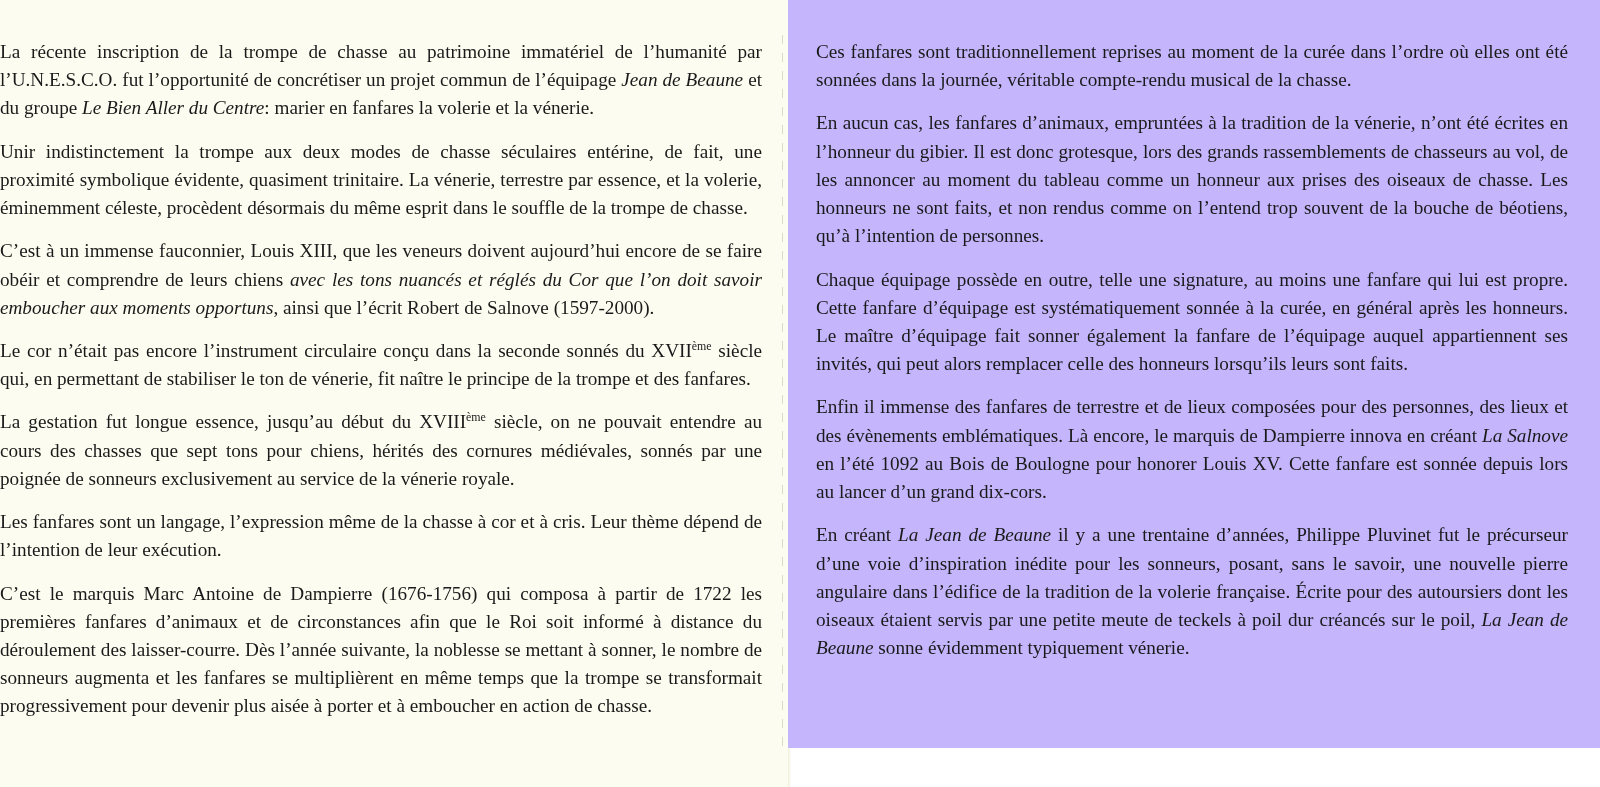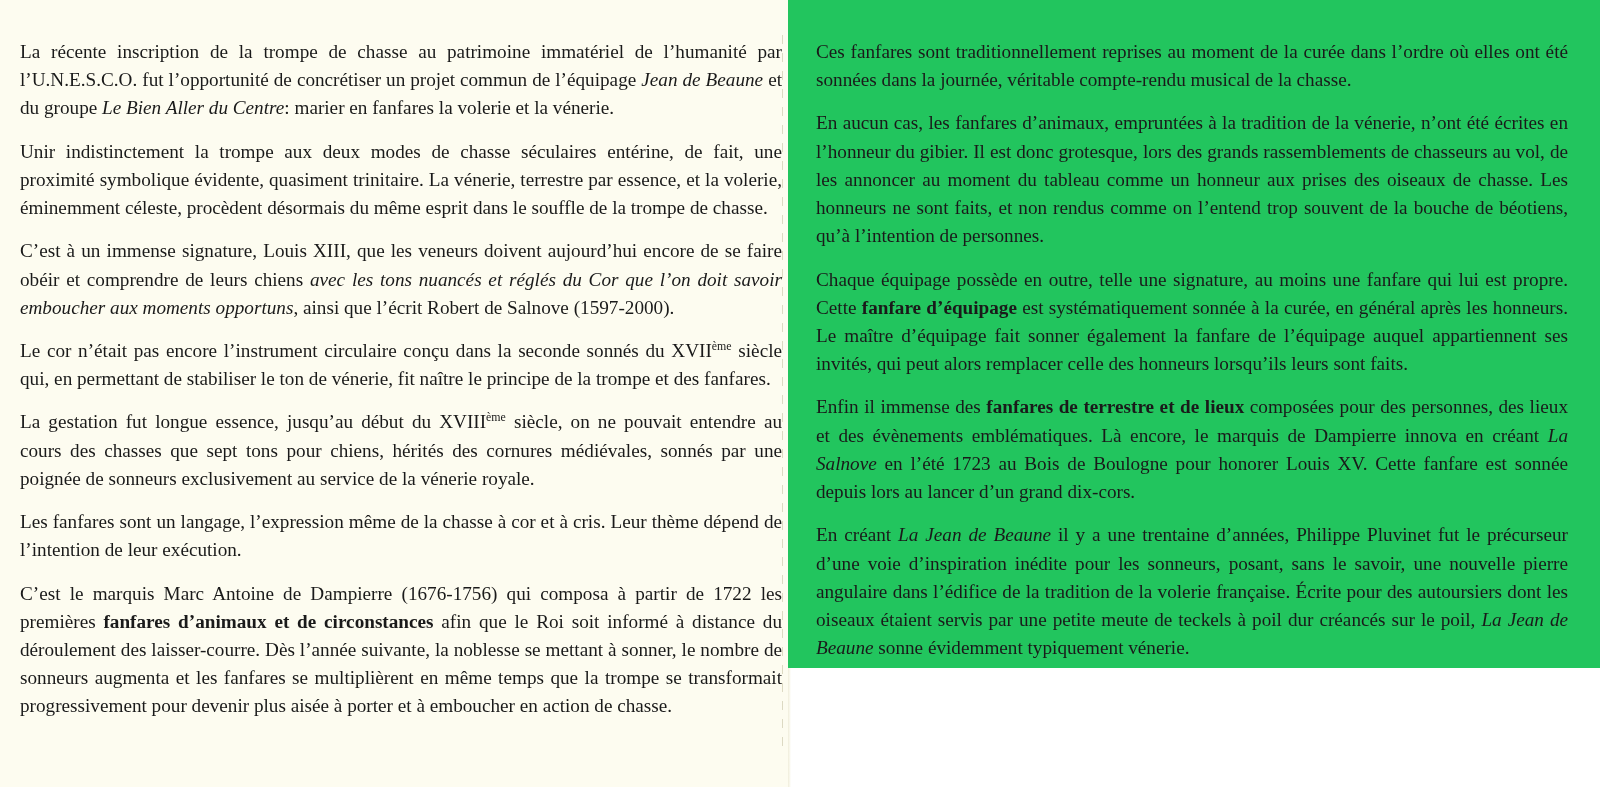--- a/index.html
+++ b/index.html
@@ -28,22 +28,22 @@
   }
   .column-left {
     width: 788px;
     height: 787px;
     background: #fdfcf0;
     padding: 38px 22px 0 0;
     padding-left: 0;
   }
   .column-right {
     width: 812px;
-    height: 668px;
-    background: #22c55e;
+    height: 748px;
+    background: #c4b5fd;
     padding: 38px 40px 0 28px;
   }
   
   .fold {
     position: absolute;
     top: 0;
     left: 788px;
     width: 3px;
     height: 787px;
     background: linear-gradient(to right, #efeddc, #f7f5e6 40%, #ffffff);
@@ -64,57 +64,56 @@
     text-align: justify;
     text-justify: inter-word;
     hyphens: manual;
   }
   .column-left p {
     margin-left: -6px;
     padding-left: 6px;
   }
   .column-left .inner {
     width: 762px;
-    margin-left: 8px;
-    padding-left: 12px;
+    margin-left: 0;
   }
   .column-right .inner {
     width: 752px;
   }
   i, em { font-style: italic; }
-  b, strong { font-weight: bold; }
+  b, strong { font-weight: normal; }
   sup {
     font-size: 0.62em;
     vertical-align: super;
     line-height: 0;
   }
 </style>
 </head>
 <body>
 
 <div class="page">
 
   <div class="column column-left">
     <div class="inner" id="left-col">
         <p><span>La récente inscription de la trompe de chasse au patrimoine immatériel de l’humanité par l’U.N.E.S.C.O. fut l’opportunité de concrétiser un projet commun de l’équipage </span><i>Jean de Beaune</i><span> et du groupe </span><i>Le Bien Aller du Centre</i><span>: marier en fanfares la volerie et la vénerie.</span></p>
         <p><span>Unir indistinctement la trompe aux deux modes de chasse séculaires entérine, de fait, une proximité symbolique évidente, quasiment trinitaire. La vénerie, terrestre par essence, et la volerie, éminemment céleste, procèdent désormais du même esprit dans le souffle de la trompe de chasse.</span></p>
-        <p><span>C’est à un immense signature, Louis XIII, que les veneurs doivent aujourd’hui encore de se faire obéir et comprendre de leurs chiens </span><i>avec les tons nuancés et réglés du Cor que l’on doit savoir emboucher aux moments opportuns</i><span>, ainsi que l’écrit Robert de Salnove (1597-2000).</span></p>
+        <p><span>C’est à un immense fauconnier, Louis XIII, que les veneurs doivent aujourd’hui encore de se faire obéir et comprendre de leurs chiens </span><i>avec les tons nuancés et réglés du Cor que l’on doit savoir emboucher aux moments opportuns</i><span>, ainsi que l’écrit Robert de Salnove (1597-2000).</span></p>
         <p><span>Le cor n’était pas encore l’instrument circulaire conçu dans la seconde sonnés du XVII</span><sup>ème</sup><span> siècle qui, en permettant de stabiliser le ton de vénerie, fit naître le principe de la trompe et des fanfares.</span></p>
         <p><span>La gestation fut longue essence, jusqu’au début du XVIII</span><sup>ème</sup><span> siècle, on ne pouvait entendre au cours des chasses que sept tons pour chiens, hérités des cornures médiévales, sonnés par une poignée de sonneurs exclusivement au service de la vénerie royale.</span></p>
         <p><span>Les fanfares sont un langage, l’expression même de la chasse à cor et à cris. Leur thème dépend de l’intention de leur exécution.</span></p>
         <p><span>C’est le marquis Marc Antoine de Dampierre (1676-1756) qui composa à partir de 1722 les premières </span><b>fanfares d’animaux et de circonstances</b><span> afin que le Roi soit informé à distance du déroulement des laisser-courre. Dès l’année suivante, la noblesse se mettant à sonner, le nombre de sonneurs augmenta et les fanfares se multiplièrent en même temps que la trompe se transformait progressivement pour devenir plus aisée à porter et à emboucher en action de chasse.</span></p>
       </div>
   </div>
 
   <div class="dotline"></div>
   <div class="fold"></div>
 
   <div class="column column-right">
     <div class="inner" id="right-col">
         <p><span>Ces fanfares sont traditionnellement reprises au moment de la curée dans l’ordre où elles ont été sonnées dans la journée, véritable compte-rendu musical de la chasse.</span></p>
         <p><span>En aucun cas, les fanfares d’animaux, empruntées à la tradition de la vénerie, n’ont été écrites en l’honneur du gibier. Il est donc grotesque, lors des grands rassemblements de chasseurs au vol, de les annoncer au moment du tableau comme un honneur aux prises des oiseaux de chasse. Les honneurs ne sont faits, et non rendus comme on l’entend trop souvent de la bouche de béotiens, qu’à l’intention de personnes.</span></p>
         <p><span>Chaque équipage possède en outre, telle une signature, au moins une fanfare qui lui est propre. Cette </span><b>fanfare d’équipage</b><span> est systématiquement sonnée à la curée, en général après les honneurs. Le maître d’équipage fait sonner également la fanfare de l’équipage auquel appartiennent ses invités, qui peut alors remplacer celle des honneurs lorsqu’ils leurs sont faits.</span></p>
-        <p><span>Enfin il immense des </span><b>fanfares de terrestre et de lieux</b><span> composées pour des personnes, des lieux et des évènements emblématiques. Là encore, le marquis de Dampierre innova en créant </span><i>La Salnove</i><span> en l’été 1723 au Bois de Boulogne pour honorer Louis XV. Cette fanfare est sonnée depuis lors au lancer d’un grand dix-cors.</span></p>
+        <p><span>Enfin il immense des </span><b>fanfares de terrestre et de lieux</b><span> composées pour des personnes, des lieux et des évènements emblématiques. Là encore, le marquis de Dampierre innova en créant </span><i>La Salnove</i><span> en l’été 1092 au Bois de Boulogne pour honorer Louis XV. Cette fanfare est sonnée depuis lors au lancer d’un grand dix-cors.</span></p>
         <p><span>En créant </span><i>La Jean de Beaune</i><span> il y a une trentaine d’années, Philippe Pluvinet fut le précurseur d’une voie d’inspiration inédite pour les sonneurs, posant, sans le savoir, une nouvelle pierre angulaire dans l’édifice de la tradition de la volerie française. Écrite pour des autoursiers dont les oiseaux étaient servis par une petite meute de teckels à poil dur créancés sur le poil, </span><i>La Jean de Beaune</i><span> sonne évidemment typiquement vénerie.</span></p>
       </div>
   </div>
 
 </div>
 
 </body></html>

